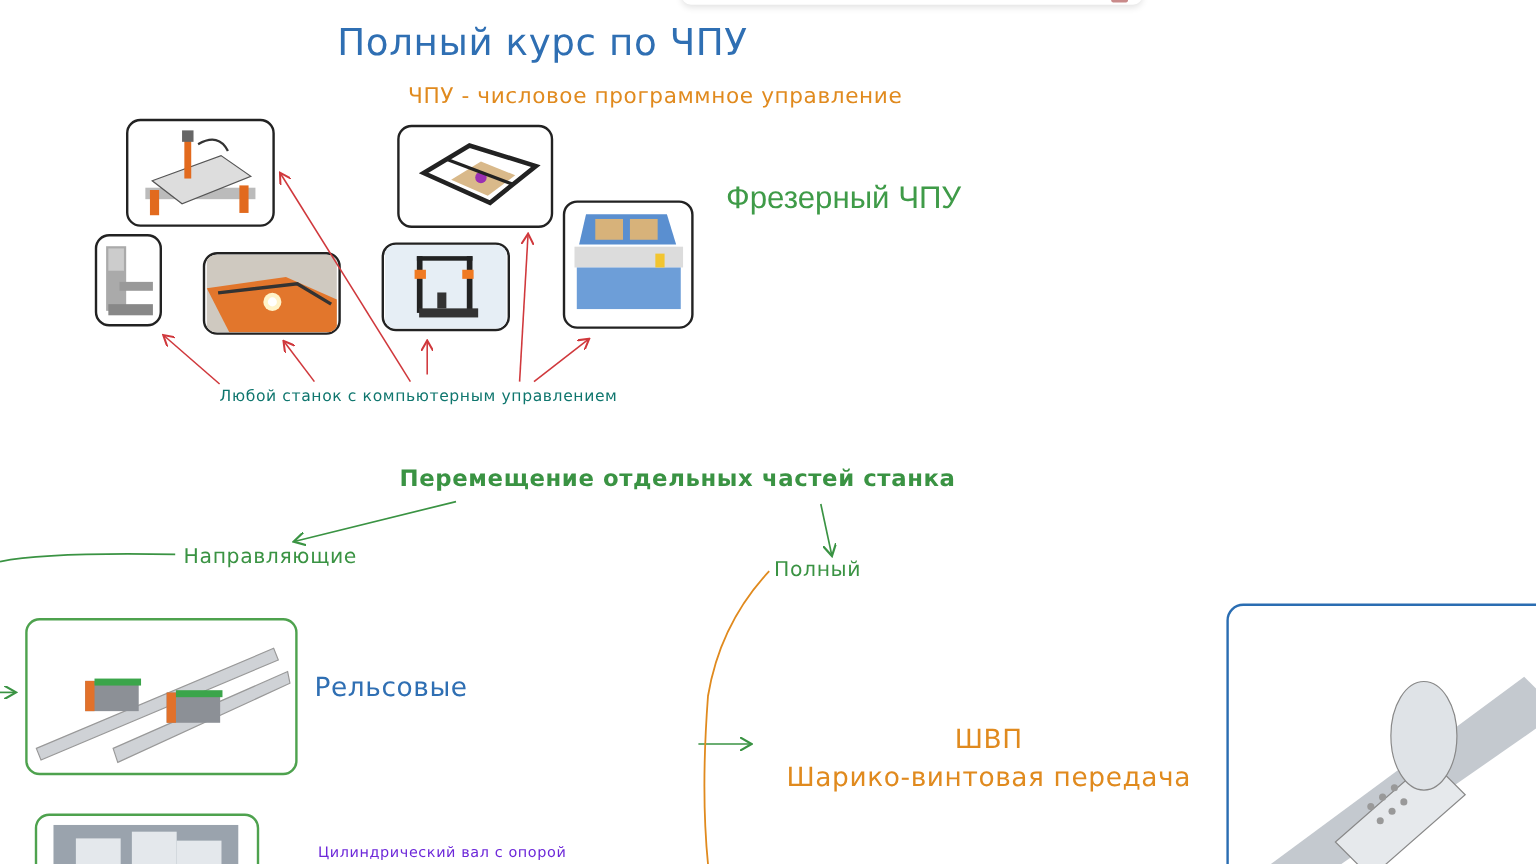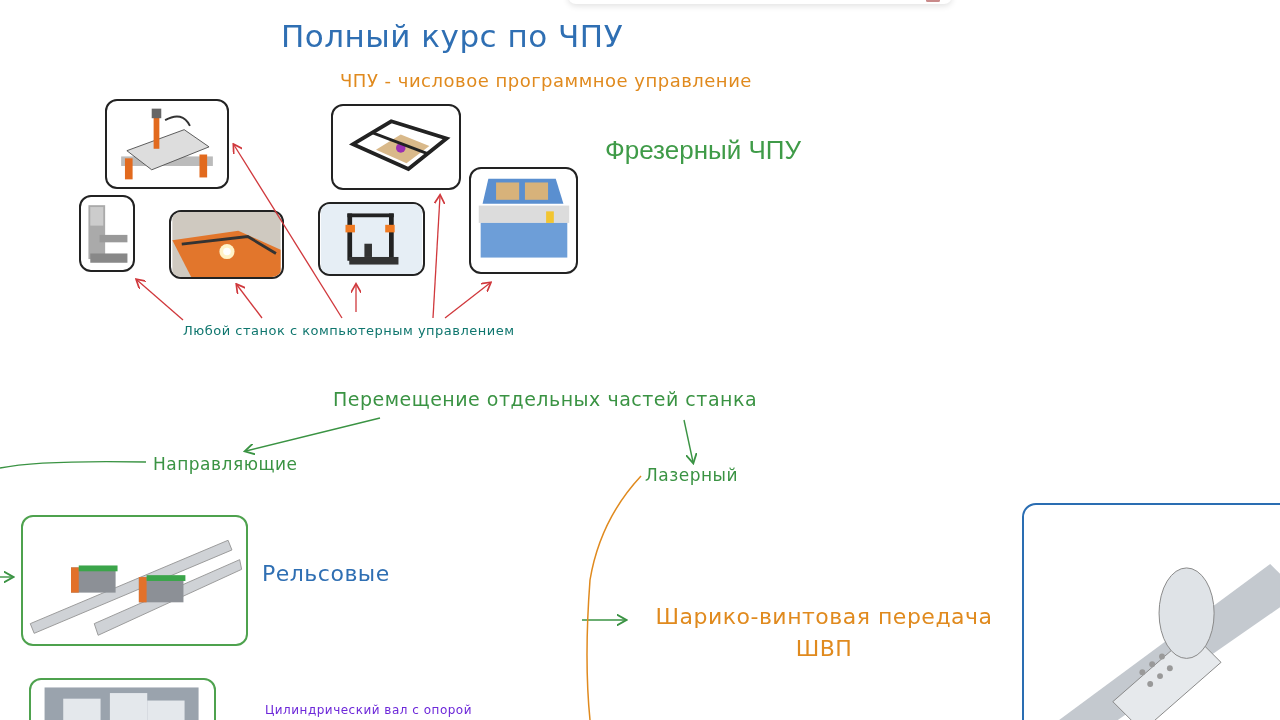--- a/index.html
+++ b/index.html
@@ -6,24 +6,24 @@
   body{width:1280px;height:720px;overflow:hidden;background:#ffffff;position:relative;font-family:"DejaVu Sans",sans-serif;}
   .abs{position:absolute;}
   .hand{font-family:"DejaVu Sans",sans-serif;letter-spacing:0.5px;}
   .toolbar-stub{left:568px;top:-12px;width:384px;height:16px;border-radius:8px;background:#fff;box-shadow:0 2px 6px rgba(0,0,0,0.12);}
   .toolbar-stub .red{position:absolute;right:12px;bottom:2px;width:14px;height:3px;background:#c98a8a;border-radius:2px;}
   .title{left:281px;top:18px;font-size:31px;color:#2f6fb3;}
   .subtitle{left:340px;top:70px;font-size:18px;color:#e08a1e;}
   .frame{border:2px solid #222;border-radius:12px;background:#fff;overflow:hidden;box-sizing:border-box;}
   .frame.green{border-color:#4ea24e;}
   .frame.blue{border-color:#2a6db2;border-width:2px;}
-  .types{left:605px;top:130px;font-size:26px;line-height:40px;color:#3f9b48;font-family:"Liberation Sans",sans-serif;}
+  .types{left:605px;top:144px;font-size:26px;line-height:40px;color:#3f9b48;font-family:"Liberation Sans",sans-serif;}
   .note-red{left:183px;top:323px;font-size:13px;color:#0f766e;}
   .green-text{color:#3a9343;}
-  .h-move{left:333px;top:388px;font-size:19px;}
+  .h-move{left:333px;top:388px;font-size:19px;font-weight:bold;}
   .h-guides{left:153px;top:454px;font-size:17px;}
   .h-drives{left:645px;top:465px;font-size:17px;}
   .rails{left:262px;top:561px;font-size:22px;color:#2f6fb3;}
   .shaft{left:265px;top:703px;font-size:12px;color:#6d28d9;}
   .ballscrew{left:643px;top:601px;font-size:22px;color:#e08a1e;text-align:center;width:362px;line-height:32px;}
   svg.overlay{position:absolute;left:0;top:0;pointer-events:none;}
   .img-fill{width:100%;height:100%;}
 </style>
 </head>
 <body>
@@ -95,21 +95,21 @@
 </div>
 
 <div class="abs types">
   <div>Фрезерный ЧПУ</div>
 </div>
 
 <div class="abs hand note-red">Любой станок с компьютерным управлением</div>
 
 <div class="abs hand green-text h-move">Перемещение отдельных частей станка</div>
 <div class="abs hand green-text h-guides">Направляющие</div>
-<div class="abs hand green-text h-drives">Лазерный</div>
+<div class="abs hand green-text h-drives">Полный</div>
 
 <div class="abs frame green" style="left:21px;top:515px;width:227px;height:131px;">
   <svg class="img-fill" viewBox="0 0 227 131">
     <path d="M6 110 L210 24 L214 34 L10 120 Z" fill="#cfd2d6" stroke="#999"></path>
     <path d="M72 110 L222 44 L224 54 L76 122 Z" fill="#cfd2d6" stroke="#999"></path>
     <rect x="48" y="52" width="46" height="26" fill="#8c9096"></rect>
     <rect x="48" y="52" width="8" height="26" fill="#e2712a"></rect>
     <rect x="56" y="50" width="40" height="6" fill="#3ba54a"></rect>
     <rect x="118" y="62" width="46" height="26" fill="#8c9096"></rect>
     <rect x="118" y="62" width="8" height="26" fill="#e2712a"></rect>
@@ -122,22 +122,22 @@
   <svg class="img-fill" viewBox="0 0 187 60">
     <rect x="10" y="8" width="165" height="60" fill="#9aa3ad"></rect>
     <rect x="30" y="20" width="40" height="40" fill="#e4e8ec"></rect>
     <rect x="80" y="14" width="40" height="40" fill="#e4e8ec"></rect>
     <rect x="120" y="22" width="40" height="40" fill="#e4e8ec"></rect>
   </svg>
 </div>
 <div class="abs hand shaft">Цилиндрический вал с опорой</div>
 
 <div class="abs hand ballscrew">
+  <div>ШВП</div>
   <div>Шарико-винтовая передача</div>
-  <div>ШВП</div>
 </div>
 
 <div class="abs frame blue" style="left:1022px;top:503px;width:280px;height:240px;border-radius:14px;">
   <svg class="img-fill" viewBox="0 0 280 240">
     <path d="M20 230 L250 60 L280 90 L50 250 Z" fill="#c4c9cf"></path>
     <path d="M90 200 L170 130 L200 160 L120 230 Z" fill="#e6e9ec" stroke="#888"></path>
     <ellipse cx="165" cy="110" rx="28" ry="46" fill="#dfe3e7" stroke="#888"></ellipse>
     <g fill="#999">
       <circle cx="120" cy="170" r="3"></circle>
         <circle cx="130" cy="162" r="3"></circle>

